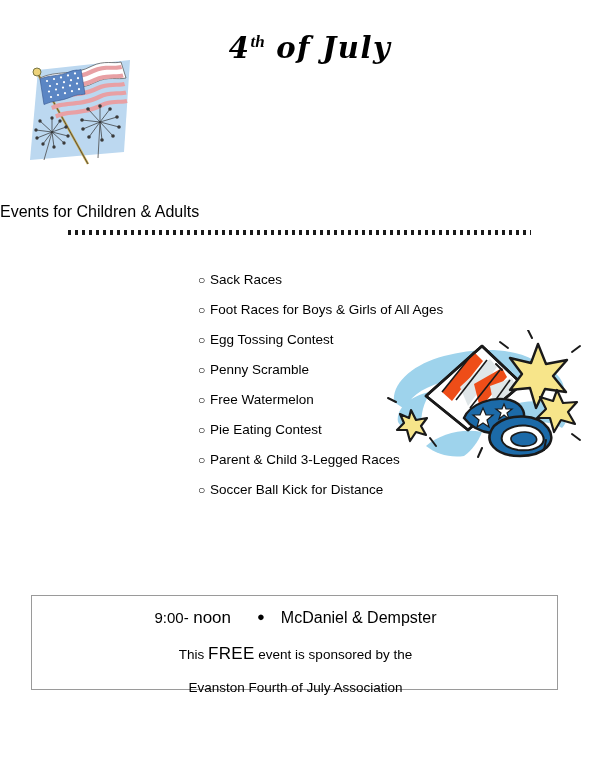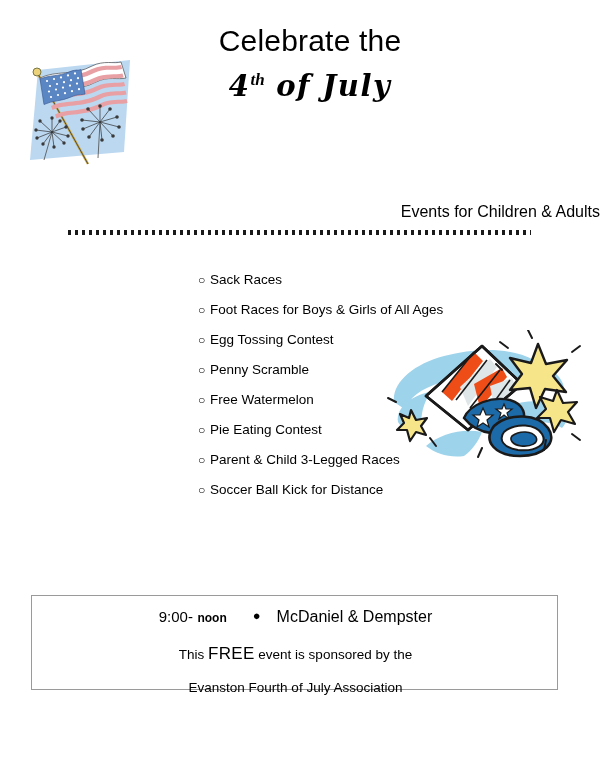--- a/index.html
+++ b/index.html
@@ -64,21 +64,21 @@
     line-height: 42px;
     letter-spacing: 0.2px;
   }
 
   
   #events-heading {
     position: absolute;
     left: 0;
     top: 203px;
     width: 600px;
-    text-align: right;
+    text-align: left;
     font-size: 16px;
   }
   #dotted-rule {
     position: absolute;
     left: 68px;
     top: 230px;
     width: 463px;
     height: 5px;
     background-image: repeating-linear-gradient(
         to right,
@@ -131,21 +131,21 @@
   #info-line-time {
     position: absolute;
     left: 0;
     top: 12px;
     width: 527px;
     text-align: center;
     font-size: 16px;
     white-space: nowrap;
   }
   #info-line-time .time-text { font-size: 15px; }
-  #info-line-time .noon-text { font-size: 12px; font-weight: bold; }
+  #info-line-time .noon-text { font-size: 17px; font-weight: normal; }
   #info-line-time .sep-dot {
     display: inline-block;
     margin: 0 16px 0 26px;
     font-size: 13px;
     vertical-align: 2px;
   }
   #info-line-time .place-text { font-size: 16px; }
 
   #info-line-sponsor-1 {
     position: absolute;
@@ -274,21 +274,20 @@
           <circle cx="84" cy="92" r="1.8"></circle>
         <circle cx="71" cy="89" r="1.8"></circle>
           <circle cx="65" cy="81" r="1.8"></circle>
         <circle cx="64" cy="72" r="1.8"></circle>
           <circle cx="70" cy="61" r="1.8"></circle>
       </g>
     </svg>
   </div>
 
   <div id="title-block">
-    <div id="title-line-1">Celebrate the</div>
     <div id="title-line-2"><span>4</span><span class="ordinal">th</span><span> of July</span></div>
   </div>
 </div>
 
 <div id="events-heading">Events for Children &amp; Adults</div>
 <div id="dotted-rule"></div>
 
 <ul id="events-list">
   <li><span class="bullet">○</span><span>Sack Races</span></li>
   <li><span class="bullet">○</span><span>Foot Races for Boys &amp; Girls of All Ages</span></li>

